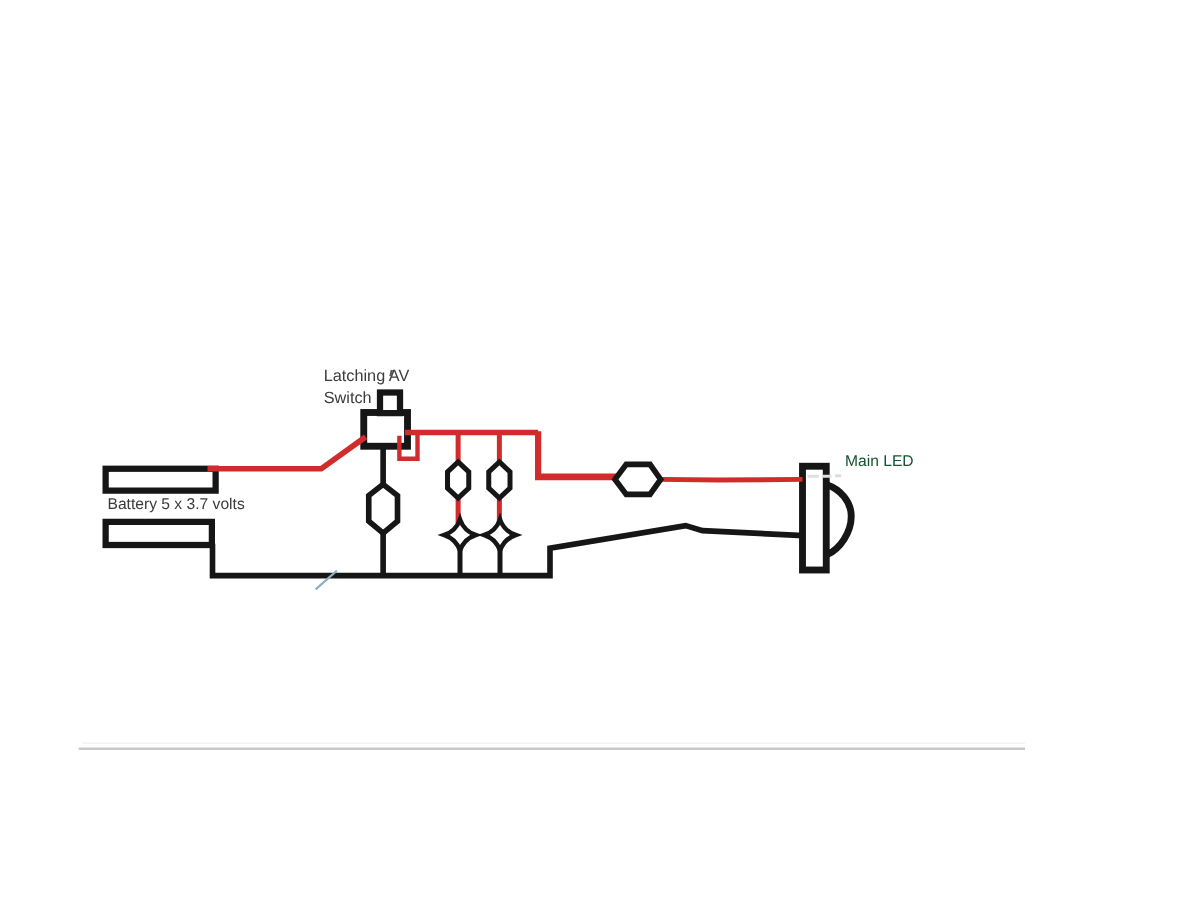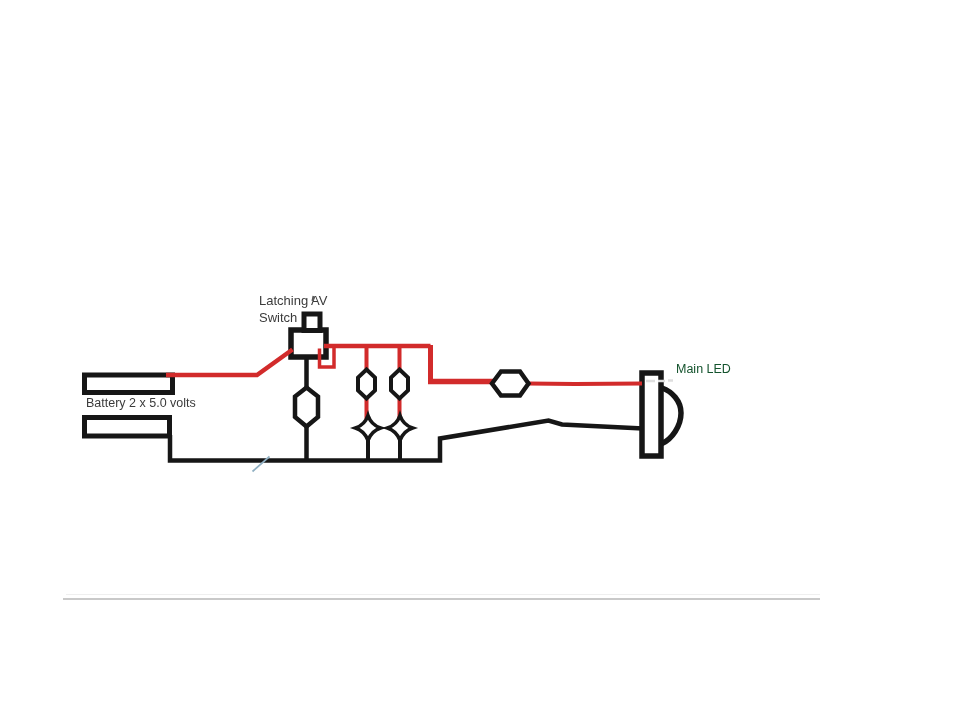--- a/index.html
+++ b/index.html
@@ -124,17 +124,17 @@
     <path d="M252.5,471.5 L269.5,456.5" stroke-width="1.7" fill="none" stroke="#8fafc2"></path>
     <path d="M646,381 h9 M658,381 h7 M668,380.5 h5" stroke-width="2.4" fill="none" stroke="#dedede"></path>
   </svg>
 
   <div class="label label-switch">
     <div>Latching AV</div>
     <div>Switch</div>
   </div>
   <div class="stray-tick"></div>
 
-  <div class="label label-battery">Battery 2 x 5.0 volts</div>
+  <div class="label label-battery">Battery 5 x 3.7 volts</div>
 
   <div class="label label-mainled">Main LED</div>
 
 </div>
 
 </body></html>

